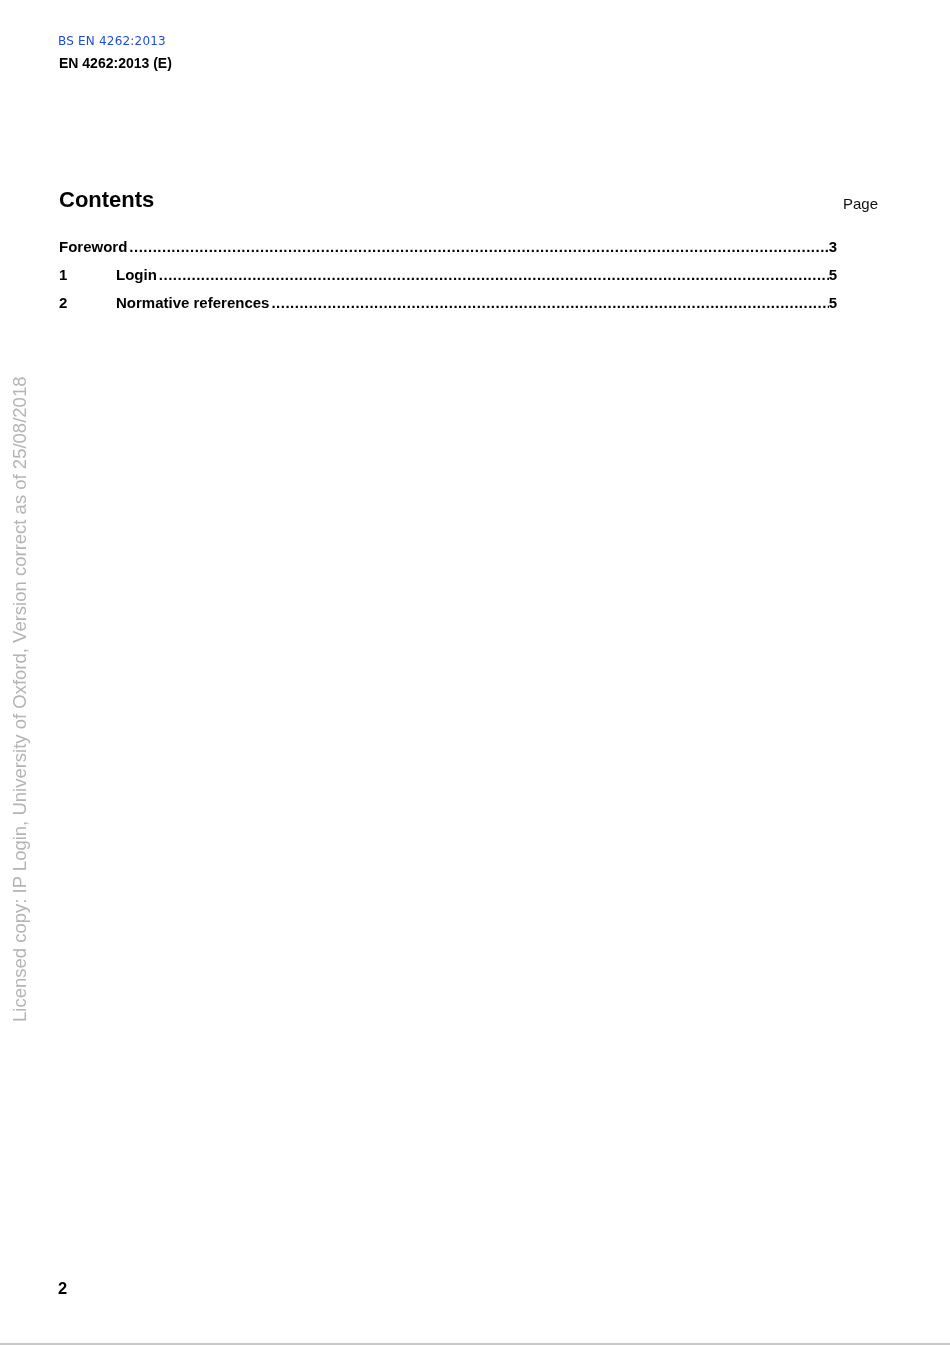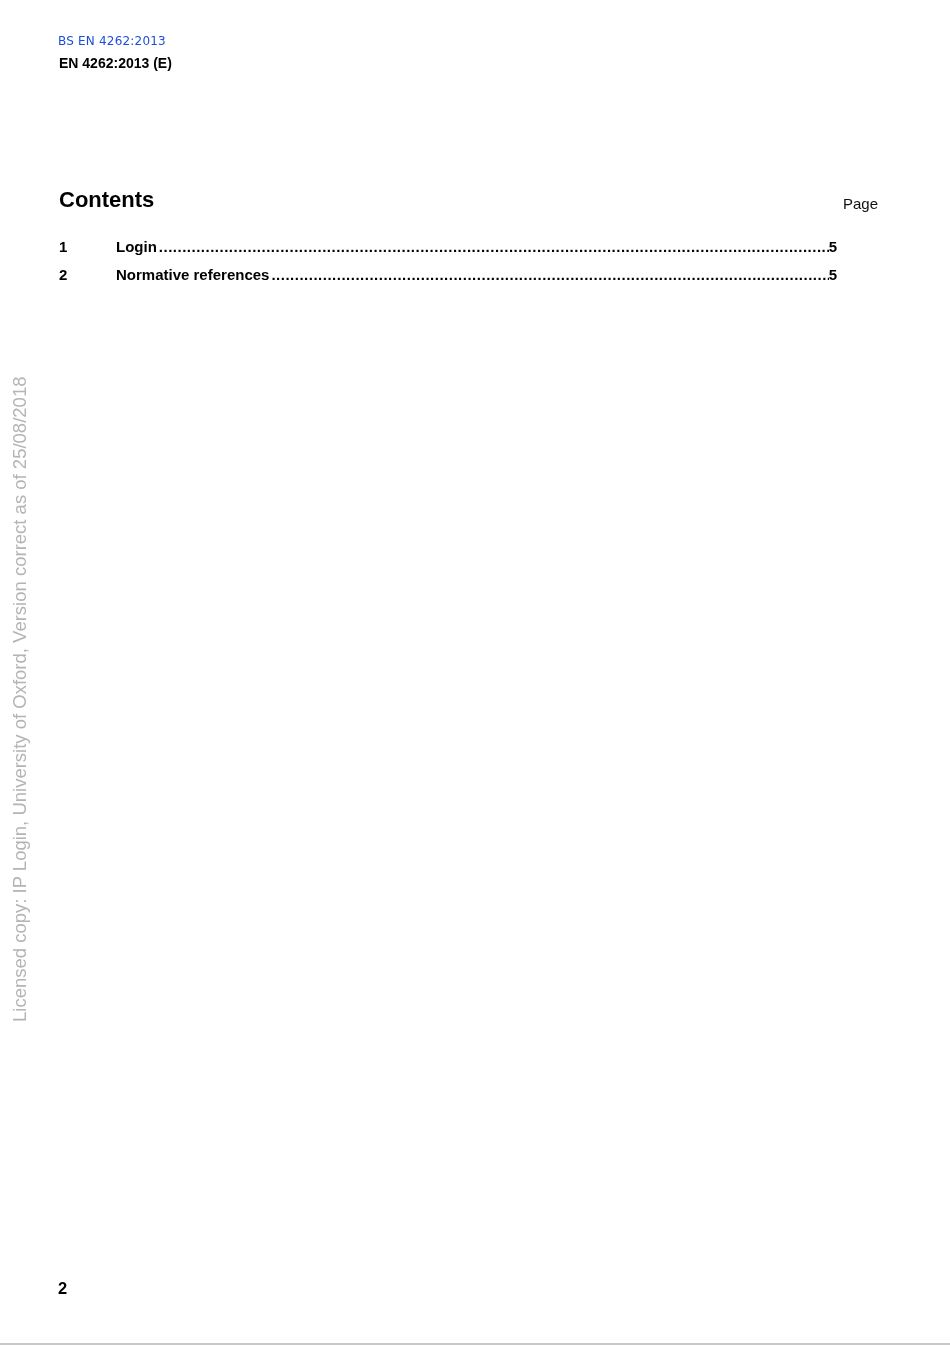--- a/index.html
+++ b/index.html
@@ -29,20 +29,25 @@
 <body>
 
 <div class="hdr1">BS EN 4262:2013</div>
 <div class="hdr2">EN 4262:2013 (E)</div>
 
 <div class="title">Contents</div>
 <div class="page-lbl">Page</div>
 
 <div class="toc">
   <div class="row">
+    <span class="lbl">Foreword</span>
+    <span class="dots"></span>
+    <span class="pg">3</span>
+  </div>
+  <div class="row">
     <span class="num">1</span>
     <span class="lbl">Login</span>
     <span class="dots"></span>
     <span class="pg">5</span>
   </div>
   <div class="row">
     <span class="num">2</span>
     <span class="lbl">Normative references</span>
     <span class="dots"></span>
     <span class="pg">5</span>

